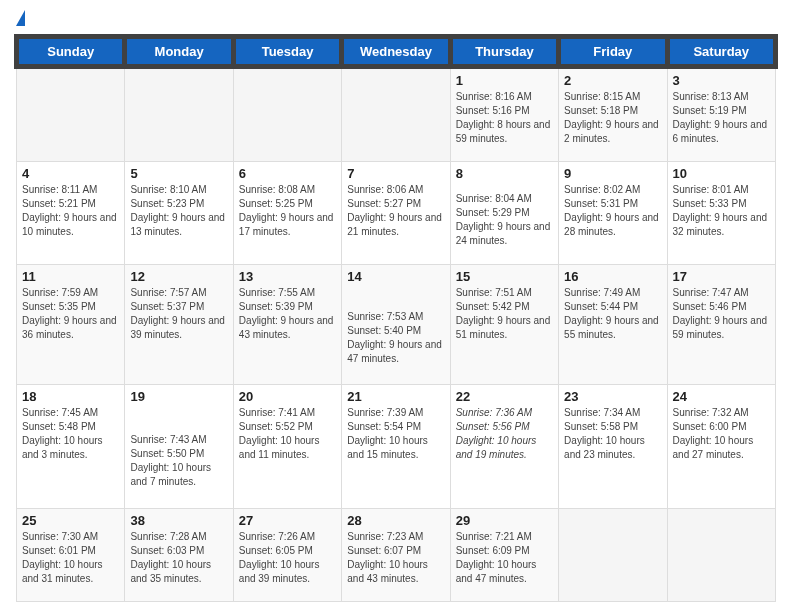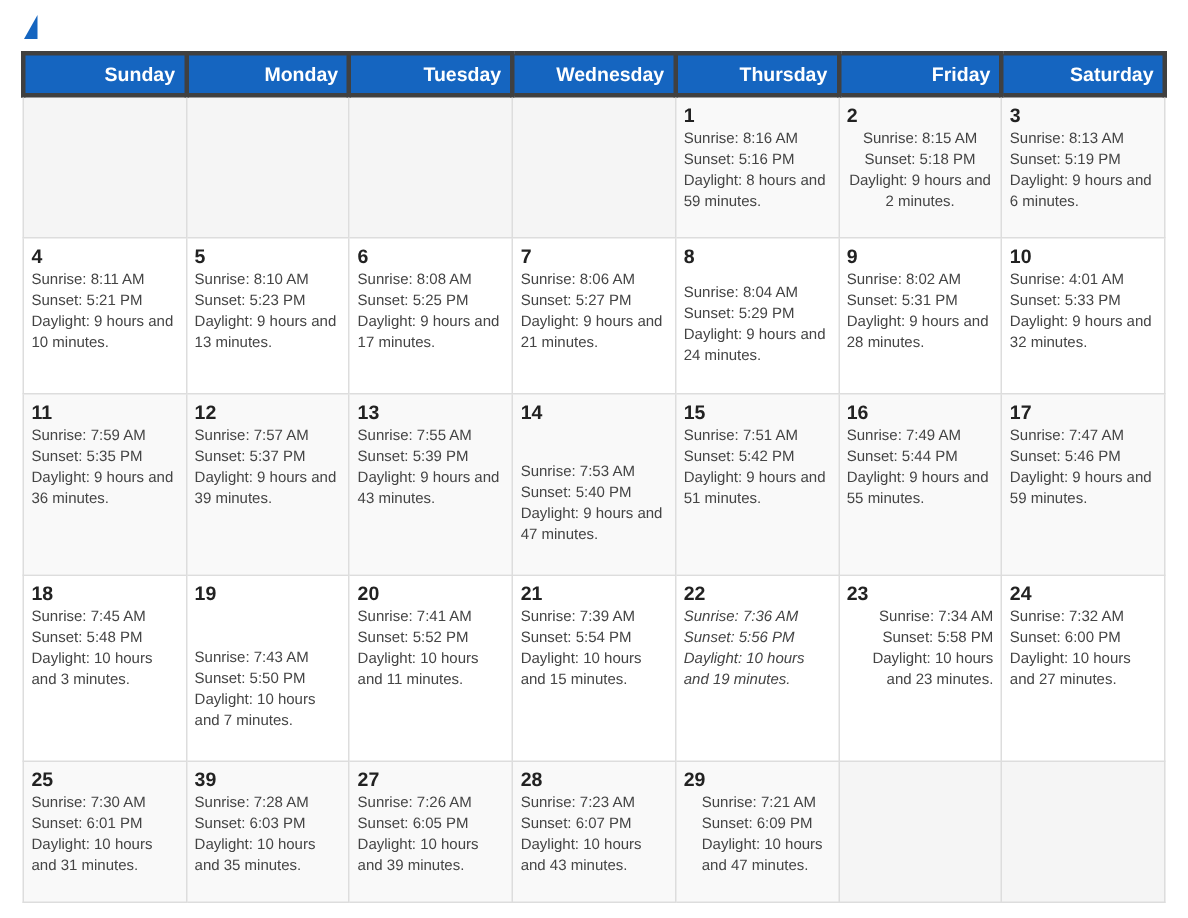--- a/index.html
+++ b/index.html
@@ -65,25 +65,25 @@
     }
     .calendar {
       width: 100%;
       border-collapse: collapse;
       flex: 1;
       table-layout: fixed;
     }
     .calendar th {
       background: #1565c0;
       color: #fff;
-      text-align: right;
+      text-align: center;
       padding: 5px 6px;
       font-size: 13px;
       font-weight: 600;
-      border: 3px solid #404040;
+      border: 5px solid #404040;
     }
     .calendar td {
       vertical-align: top;
       border: 1px solid #ddd;
       padding: 4px 5px;
       font-size: 10.2px;
       color: #333;
       width: calc(100%/7);
       height: 80px;
     }
@@ -146,21 +146,21 @@
           <td class="empty"></td>
           <td class="empty"></td>
           <td>
             <span class="day-num">1</span>
             <div class="day-info" style="white-space: pre-line;">Sunrise: 8:16 AM
 Sunset: 5:16 PM
 Daylight: 8 hours and 59 minutes.</div>
           </td>
           <td>
             <span class="day-num">2</span>
-            <div class="day-info" style="white-space: pre-line; text-align: center;">Sunrise: 8:15 AM
+            <div class="day-info" style="white-space: pre-line;">Sunrise: 8:15 AM
 Sunset: 5:18 PM
 Daylight: 9 hours and 2 minutes.</div>
           </td>
           <td>
             <span class="day-num">3</span>
             <div class="day-info" style="white-space: pre-line;">Sunrise: 8:13 AM
 Sunset: 5:19 PM
 Daylight: 9 hours and 6 minutes.</div>
           </td>
         </tr>
@@ -196,21 +196,21 @@
 Daylight: 9 hours and 24 minutes.</div>
           </td>
           <td>
             <span class="day-num">9</span>
             <div class="day-info" style="white-space: pre-line;">Sunrise: 8:02 AM
 Sunset: 5:31 PM
 Daylight: 9 hours and 28 minutes.</div>
           </td>
           <td>
             <span class="day-num">10</span>
-            <div class="day-info" style="white-space: pre-line;">Sunrise: 4:01 AM
+            <div class="day-info" style="white-space: pre-line;">Sunrise: 8:01 AM
 Sunset: 5:33 PM
 Daylight: 9 hours and 32 minutes.</div>
           </td>
         </tr>
         <tr>
           <td>
             <span class="day-num">11</span>
             <div class="day-info" style="white-space: pre-line;">Sunrise: 7:59 AM
 Sunset: 5:35 PM
 Daylight: 9 hours and 36 minutes.</div>
@@ -278,59 +278,59 @@
 Daylight: 10 hours and 15 minutes.</div>
           </td>
           <td>
             <span class="day-num">22</span>
             <div class="day-info" style="white-space: pre-line; font-style: italic;">Sunrise: 7:36 AM
 Sunset: 5:56 PM
 Daylight: 10 hours and 19 minutes.</div>
           </td>
           <td>
             <span class="day-num">23</span>
-            <div class="day-info" style="white-space: pre-line; text-align: right;">Sunrise: 7:34 AM
+            <div class="day-info" style="white-space: pre-line;">Sunrise: 7:34 AM
 Sunset: 5:58 PM
 Daylight: 10 hours and 23 minutes.</div>
           </td>
           <td>
             <span class="day-num">24</span>
             <div class="day-info" style="white-space: pre-line;">Sunrise: 7:32 AM
 Sunset: 6:00 PM
 Daylight: 10 hours and 27 minutes.</div>
           </td>
         </tr>
         <tr>
           <td>
             <span class="day-num">25</span>
             <div class="day-info" style="white-space: pre-line;">Sunrise: 7:30 AM
 Sunset: 6:01 PM
 Daylight: 10 hours and 31 minutes.</div>
           </td>
           <td>
-            <span class="day-num">39</span>
+            <span class="day-num">38</span>
             <div class="day-info" style="white-space: pre-line;">Sunrise: 7:28 AM
 Sunset: 6:03 PM
 Daylight: 10 hours and 35 minutes.</div>
           </td>
           <td>
             <span class="day-num">27</span>
             <div class="day-info" style="white-space: pre-line;">Sunrise: 7:26 AM
 Sunset: 6:05 PM
 Daylight: 10 hours and 39 minutes.</div>
           </td>
           <td>
             <span class="day-num">28</span>
             <div class="day-info" style="white-space: pre-line;">Sunrise: 7:23 AM
 Sunset: 6:07 PM
 Daylight: 10 hours and 43 minutes.</div>
           </td>
           <td>
             <span class="day-num">29</span>
-            <div class="day-info" style="white-space: pre-line; margin-left: 12px;">Sunrise: 7:21 AM
+            <div class="day-info" style="white-space: pre-line;">Sunrise: 7:21 AM
 Sunset: 6:09 PM
 Daylight: 10 hours and 47 minutes.</div>
           </td>
           <td class="empty"></td>
           <td class="empty"></td>
         </tr>
       </tbody>
   </table>
 </div>
 

